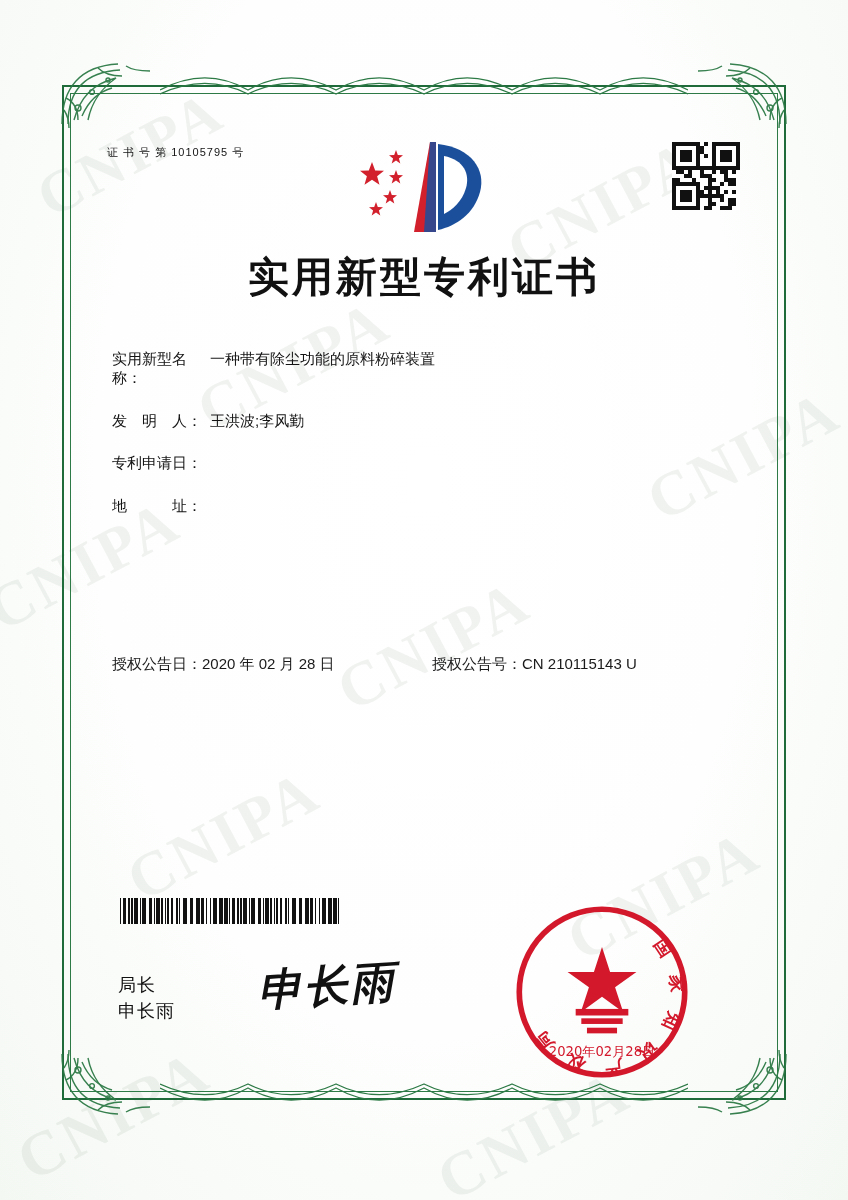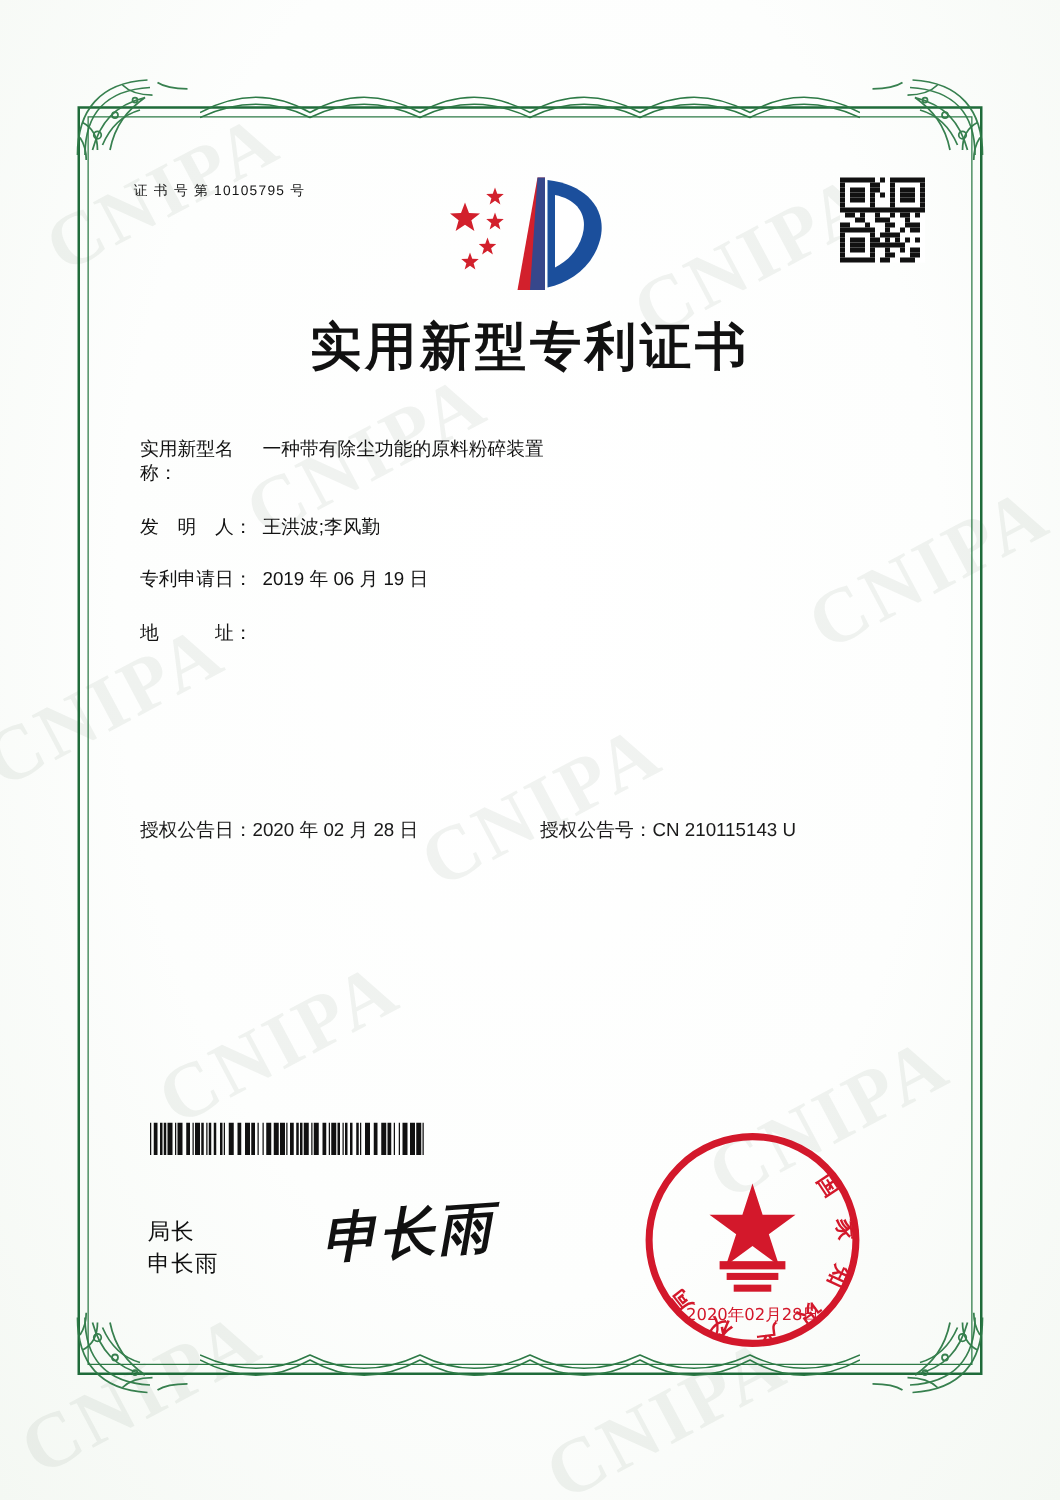--- a/index.html
+++ b/index.html
@@ -662,21 +662,20 @@
     <div class="field">
       <div class="lab">实用新型名称：</div>
       <div class="val">一种带有除尘功能的原料粉碎装置</div>
     </div>
     <div class="field">
       <div class="lab">发　明　人：</div>
       <div class="val">王洪波;李风勤</div>
     </div>
     <div class="field">
       <div class="lab">专利申请日：</div>
-      <div class="val">2019 年 06 月 19 日</div>
     </div>
     <div class="field">
       <div class="lab">地　　　址：</div>
     </div>
   </div>
 
   <div class="grant-row">
     <div class="g1">
       <span>授权公告日：</span><span>2020 年 02 月 28 日</span>
     </div>

